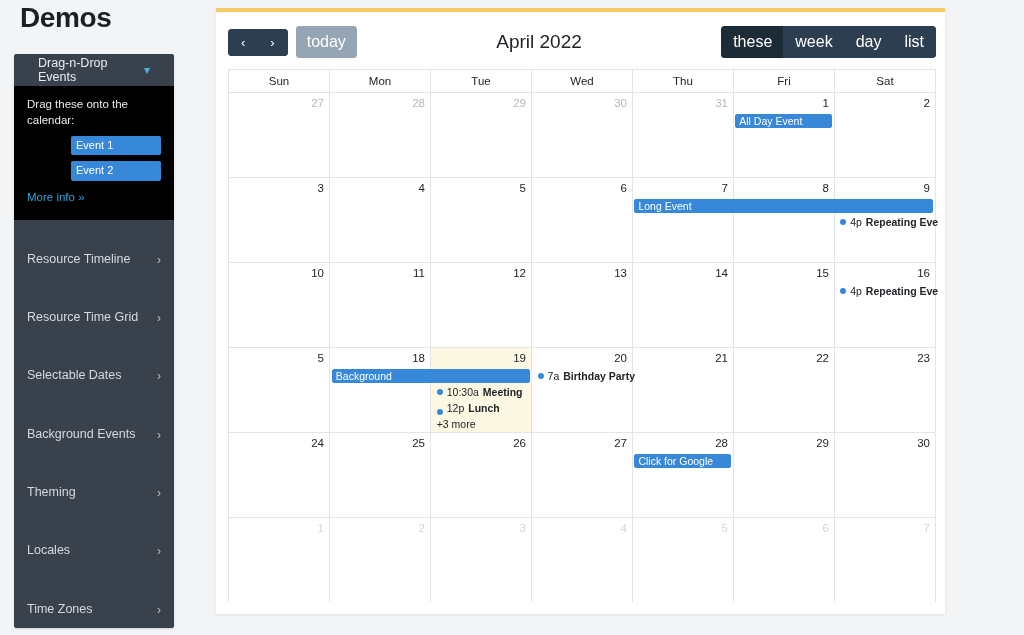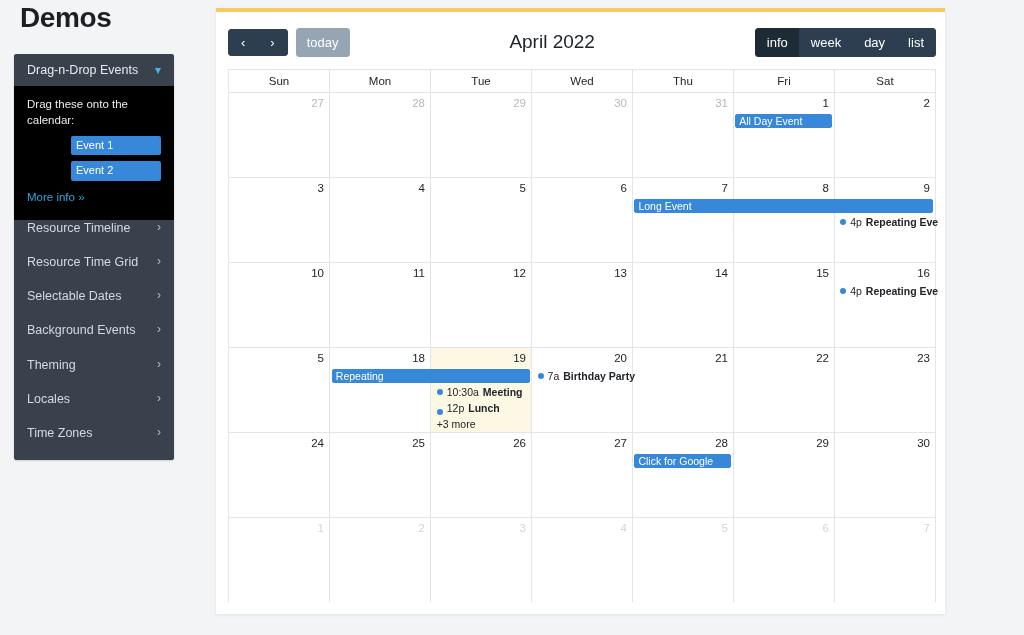--- a/index.html
+++ b/index.html
@@ -18,58 +18,58 @@
     position:absolute;left:20px;top:2px;
     font-size:28px;font-weight:bold;color:#1c1f23;letter-spacing:-.4px;
   }
   .sidebar{
     position:absolute;left:14px;top:54px;width:160px;
     background:#39414d;border-radius:3px;overflow:hidden;
     box-shadow:0 1px 2px rgba(0,0,0,.15);
   }
   .panel-head{
     display:flex;align-items:center;justify-content:space-between;
-    padding:0 13px;height:32px;
+    padding:0 24px;height:32px;
     color:#e9ecef;font-size:12.5px;
     background:#39414d;cursor:pointer;
   }
   .panel-head.open{background:#39414d;}
   .panel-head .chev{color:#49b3e8;font-size:12px;line-height:1;}
   .panel-body{background:#000;padding:10px 13px 16px 13px;}
   .panel-body .hint{color:#e9ecef;font-size:11.5px;margin:0 0 8px 0;line-height:1.4;}
   .drag-event{
     background:#3788d8;color:#fff;font-size:11px;
     padding:3px 5px;margin-bottom:6px;border-radius:2px;
     cursor:move;line-height:1.2;margin-left:44px;
   }
   .more-info{color:#2fa4dd;font-size:11.5px;text-decoration:none;display:inline-block;margin-top:4px;}
   .menu-item{
-    display:flex;align-items:flex-start;justify-content:space-between;
-    padding:0 13px;height:33.3px;
+    display:flex;align-items:flex-end;justify-content:space-between;
+    padding:12px 13px;height:33.3px;
     color:#d6dae0;font-size:12.5px;background:#39414d;
     border-top:1px solid #39414d;cursor:pointer;
   }
   .menu-item .chev-r{color:#b9bfc7;font-size:12px;line-height:1;}
 
   
   .content{
     position:absolute;left:216px;top:8px;width:729px;height:602px;
     background:#fff;border-top:4px solid #f5ca64;
     box-shadow:0 1px 3px rgba(0,0,0,.08);
   }
 
   .cal{position:absolute;left:12px;top:15px;width:708px;}
 
   
   .toolbar{display:flex;align-items:center;justify-content:space-between;height:30px;margin-bottom:12px;}
   .tb-left{display:flex;align-items:center;gap:8px;}
   .btn-group{display:flex;}
   .btn{
     font-family:"Liberation Sans",sans-serif;
-    font-size:13px;line-height:1;
+    font-size:16px;line-height:1;
     background:#2c3e50;color:#fff;border:1px solid #2c3e50;
     padding:7px 11px;cursor:pointer;border-radius:3px;
   }
   .btn-group .btn{border-radius:0;margin-left:-1px;}
   .btn-group .btn:first-child{border-radius:3px 0 0 3px;margin-left:0;}
   .btn-group .btn:last-child{border-radius:0 3px 3px 0;}
   .btn.today{background:#95a5b4;border-color:#95a5b4;color:#fff;padding:7px 10px;}
   .btn.arrow{padding:6px 12px;font-size:13px;}
   .btn.active{background:#1d2b37;border-color:#1d2b37;}
   .cal-title{font-size:19px;font-weight:400;color:#212529;}
@@ -182,21 +182,21 @@
       <div class="toolbar">
         <div class="tb-left">
           <div class="btn-group">
             <button class="btn arrow">‹</button>
             <button class="btn arrow">›</button>
           </div>
           <button class="btn today">today</button>
         </div>
         <div class="cal-title">April 2022</div>
         <div class="tb-right btn-group">
-          <button class="btn active">info</button>
+          <button class="btn active">these</button>
           <button class="btn">week</button>
           <button class="btn">day</button>
           <button class="btn">list</button>
         </div>
       </div>
 
       <div class="grid">
         <div class="row-head">
           <div class="dh">Sun</div>
           <div class="dh">Mon</div>
@@ -319,21 +319,21 @@
                 <div class="daynum">21</div>
               </div>
               <div class="cell">
                 <div class="daynum">22</div>
               </div>
               <div class="cell">
                 <div class="daynum">23</div>
               </div>
               <div class="ev-layer" style="position: absolute; left: 0px; right: 0px; top: 21px;">
                 <div class="ev-row">
-                  <div class="ev-block" style="left: calc(14.2857% + 2px); width: calc(28.5714% - 4px);">Repeating</div>
+                  <div class="ev-block" style="left: calc(14.2857% + 2px); width: calc(28.5714% - 4px);">Background</div>
                   <div class="ev-dot-item" style="position: absolute; left: calc(42.8571% + 2px); width: calc(14.2857% - 4px);">
                     <span class="dot"></span>
                     <span class="ev-time">7a</span>
                     <span class="ev-title">Birthday Party</span>
                   </div>
                 </div>
                 <div class="ev-row">
                   <div class="ev-dot-item" style="position: absolute; left: calc(28.5714% + 2px); width: calc(14.2857% - 4px);">
                     <span class="dot"></span>
                     <span class="ev-time">10:30a</span>

